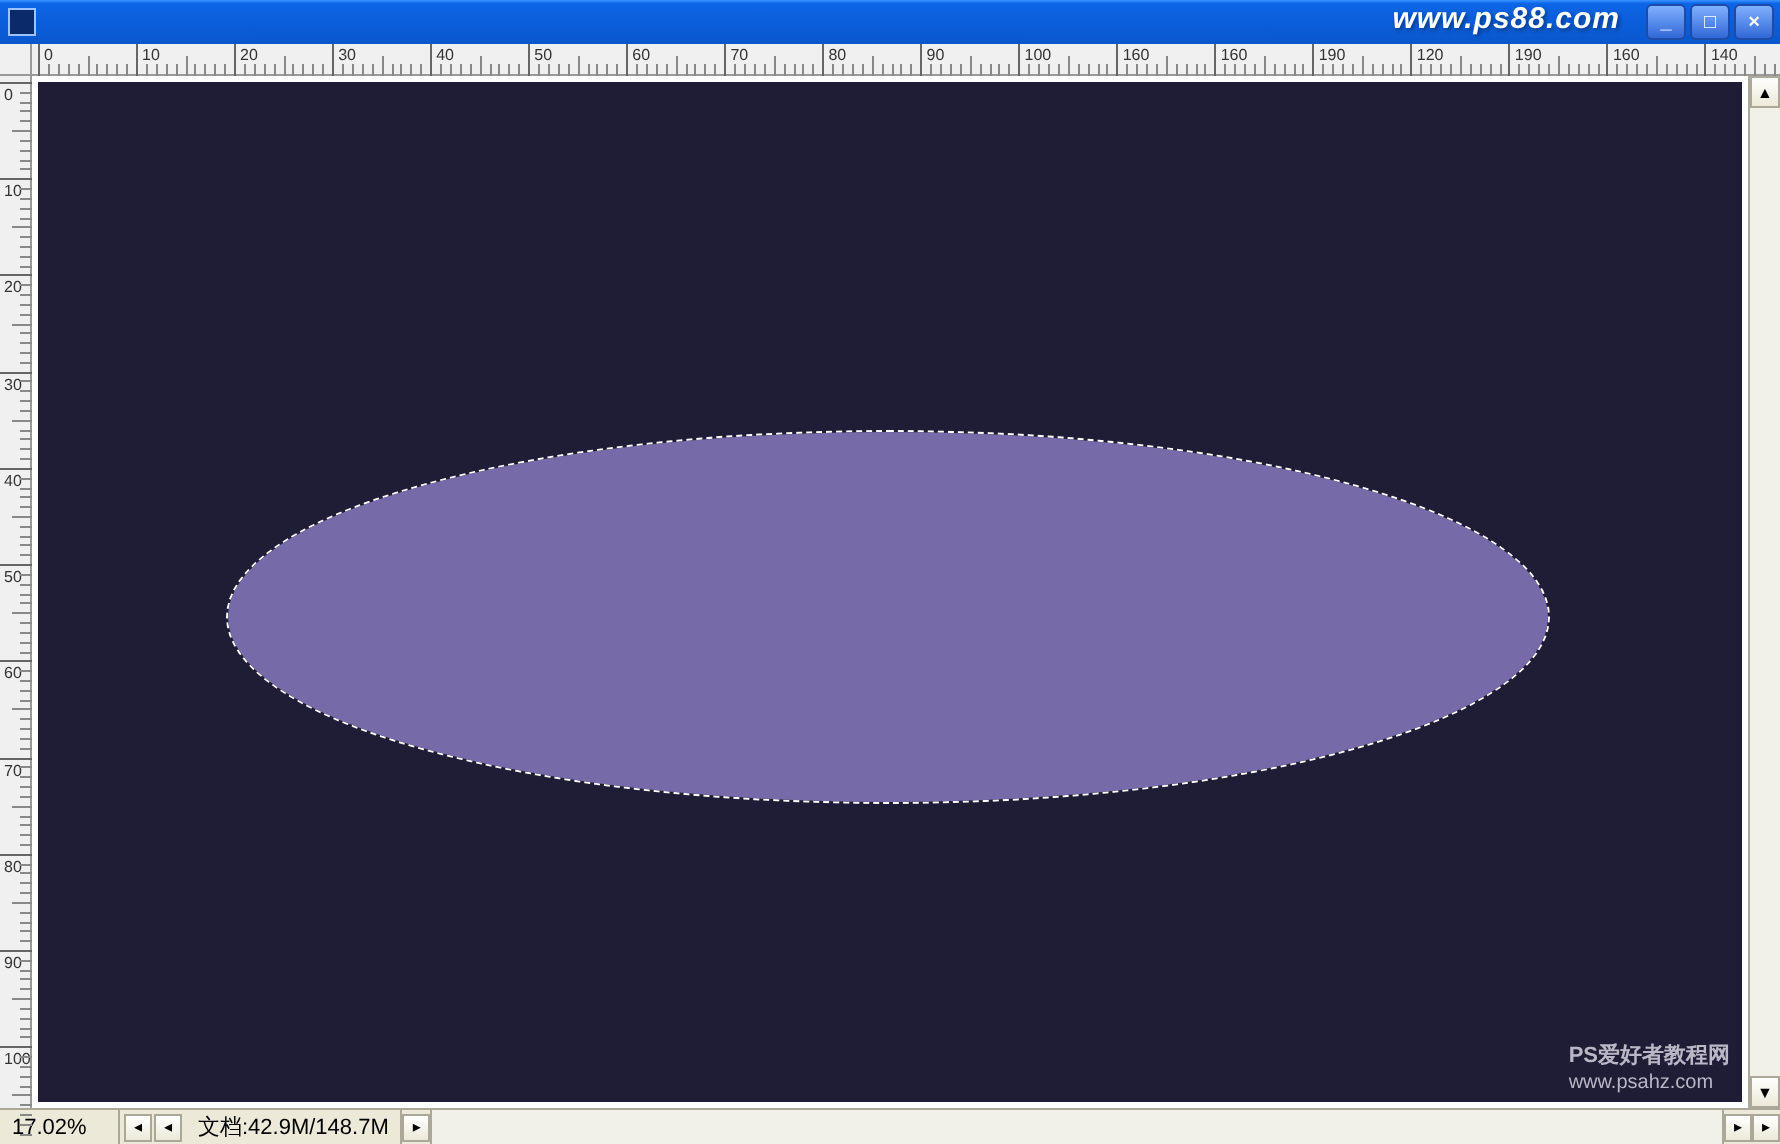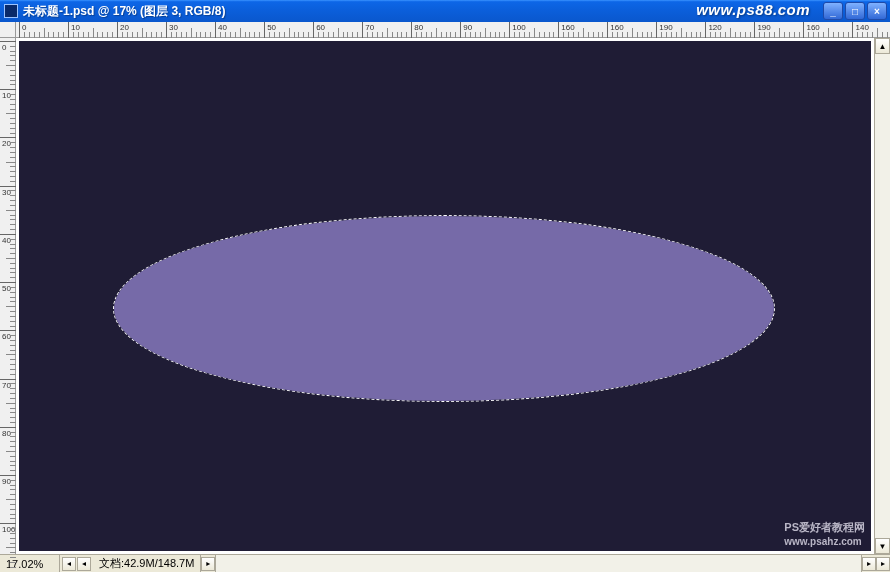--- a/index.html
+++ b/index.html
@@ -80,21 +80,21 @@
   width: 660px; height: 185px;
   border-radius: 50%;
   background: #766aa8;
   outline: 1px dashed #fff;
   outline-offset: 0;
 }
 .watermark-canvas {
   position: absolute; right: 6px; bottom: 4px;
   color: #b9b6c6; font-size: 11px; font-weight: bold;
 }
-.watermark-canvas .sub { font-size: 10px; font-weight: bold; }
+.watermark-canvas .sub { font-size: 10px; font-weight: normal; }
 
 .scrollbar-v {
   width: 16px; background: #ece9d8;
   border-left: 1px solid #aca899;
   display: flex; flex-direction: column;
 }
 .sb-btn { height: 16px; background: linear-gradient(#fff,#ece9d8); border: 1px solid #aca899; font-size: 8px; display:flex; align-items:center; justify-content:center; }
 .sb-track-v { flex: 1; background: #f2f1e8; }
 
 .statusbar {
@@ -117,21 +117,20 @@
 .sb-nav-btn { width:14px; height:14px; background:linear-gradient(#fff,#ece9d8); border:1px solid #aca899; font-size:8px; display:flex; align-items:center; justify-content:center; }
 .sb-track-h { flex: 1; background: #f2f1e8; height: 100%; border-left:1px solid #aca899; border-right:1px solid #aca899; }
 
 .ruler-corner { position: absolute; left:0; top:22px; width:16px; height:16px; background:#f0f0f0; border-right:1px solid #999; border-bottom:1px solid #999; }
 </style>
 </head>
 <body>
 
 <div class="titlebar">
   <div class="app-icon"></div>
-  <div class="title">未标题-1.psd @ 17% (图层 3, RGB/8)</div>
   <div class="watermark">www.ps88.com</div>
   <div class="win-buttons">
     <div class="win-btn">_</div>
     <div class="win-btn">□</div>
     <div class="win-btn">×</div>
   </div>
 </div>
 
 <div class="ruler-corner"></div>
 

